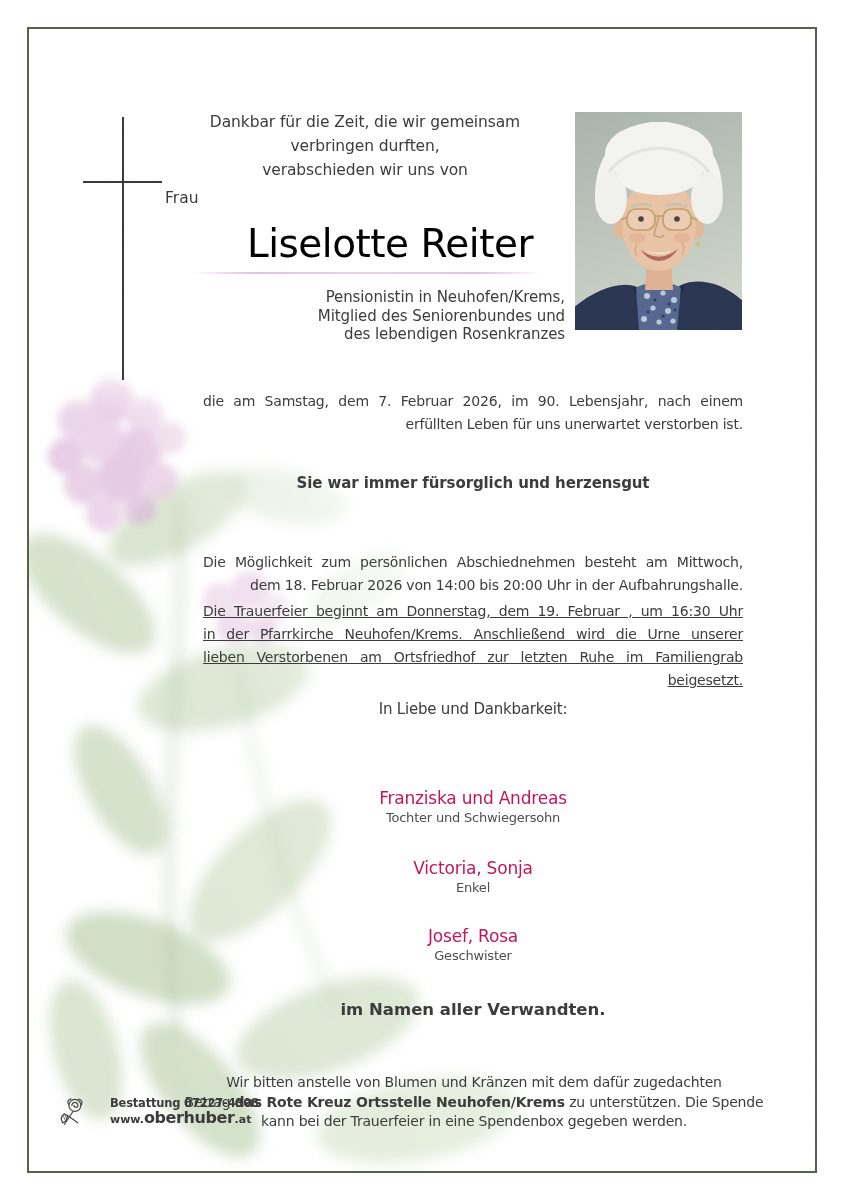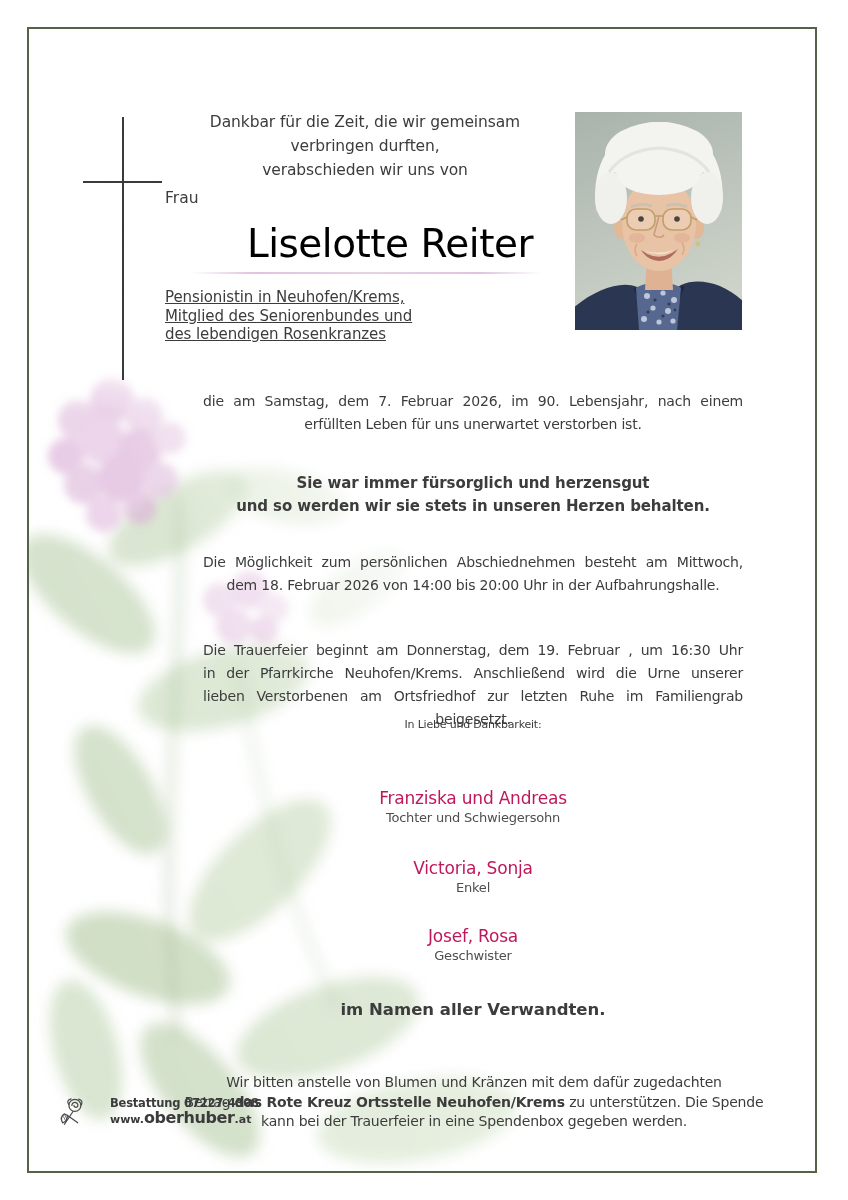--- a/index.html
+++ b/index.html
@@ -24,39 +24,39 @@
   .cross-h{position:absolute;left:83px;top:181px;width:79px;height:2px;background:#3a3a3a;}
 
   
   .intro{position:absolute;left:165px;top:110px;width:400px;text-align:center;
          font-size:15.5px;line-height:24px;letter-spacing:-0.1px;}
   .salutation{position:absolute;left:165px;top:189px;width:400px;text-align:left;font-size:15.5px;}
   .deceased-name{position:absolute;left:185px;top:221px;width:410px;text-align:center;
         font-size:39px;letter-spacing:-0.5px;color:#000000;font-weight:normal;margin:0;}
   .name-divider{position:absolute;left:190px;top:272px;width:352px;height:2px;
         background:linear-gradient(to right,rgba(228,204,228,0),#dfc3df 18%,#e6d2e6 50%,#dfc3df 82%,rgba(228,204,228,0));}
-  .subtitle{position:absolute;left:165px;top:288px;width:400px;text-align:left;
-        font-size:15px;line-height:18.5px;letter-spacing:-0.1px;text-decoration:underline;}
+  .subtitle{position:absolute;left:165px;top:288px;width:400px;text-align:right;
+        font-size:15px;line-height:18.5px;letter-spacing:-0.1px;}
 
   
   .photo{position:absolute;left:575px;top:112px;width:167px;height:218px;}
 
   
   .bodycol{position:absolute;left:203px;top:0;width:540px;font-size:14px;line-height:23px;letter-spacing:-0.2px;}
   .para{position:absolute;left:0;width:540px;}
   .jline{text-align:justify;text-align-last:justify;}
-  .jlast{text-align:center;}
+  .jlast{text-align:right;}
   .cline{text-align:center;}
   .bold{font-weight:bold;}
 
   .p-death{top:390px;}
   .p-tribute{top:472px;font-size:15px;font-weight:bold;letter-spacing:-0.1px;}
   .p-viewing{top:551px;}
-  .p-funeral{top:639px;}
-  .p-closing{top:713px;font-size:11px;}
+  .p-funeral{top:600px;text-decoration:underline;}
+  .p-closing{top:698px;font-size:15px;}
 
   .family-entry{position:absolute;left:0;width:540px;text-align:center;}
   .fam-names{font-size:17px;line-height:22px;color:#be185d;}
   .fam-relation{font-size:13px;line-height:18px;color:#4e4e4e;}
   .fam-0{top:787px;}
   .fam-1{top:857px;}
   .fam-2{top:925px;}
   .p-inname{top:998px;font-size:16.5px;font-weight:bold;letter-spacing:0;}
 
   .donation{position:absolute;left:144px;top:1073px;width:660px;text-align:center;
@@ -239,21 +239,20 @@
 
     <div class="bodycol">
 
       <div class="para p-death">
         <div class="jline">die am Samstag, dem 7. Februar 2026, im 90. Lebensjahr, nach einem</div>
         <div class="jlast">erfüllten Leben für uns unerwartet verstorben ist.</div>
       </div>
 
       <div class="para p-tribute">
         <div class="cline">Sie war immer fürsorglich und herzensgut</div>
-        <div class="cline">und so werden wir sie stets in unseren Herzen behalten.</div>
       </div>
 
       <div class="para p-viewing">
         <div class="jline">Die Möglichkeit zum persönlichen Abschiednehmen besteht am Mittwoch,</div>
         <div class="jlast">dem 18. Februar 2026 von 14:00 bis 20:00 Uhr in der Aufbahrungshalle.</div>
       </div>
 
       <div class="para p-funeral">
         <div class="jline">Die Trauerfeier beginnt am Donnerstag, dem 19. Februar , um 16:30  Uhr</div>
         <div class="jline">in der Pfarrkirche Neuhofen/Krems. Anschließend wird die Urne unserer</div>

